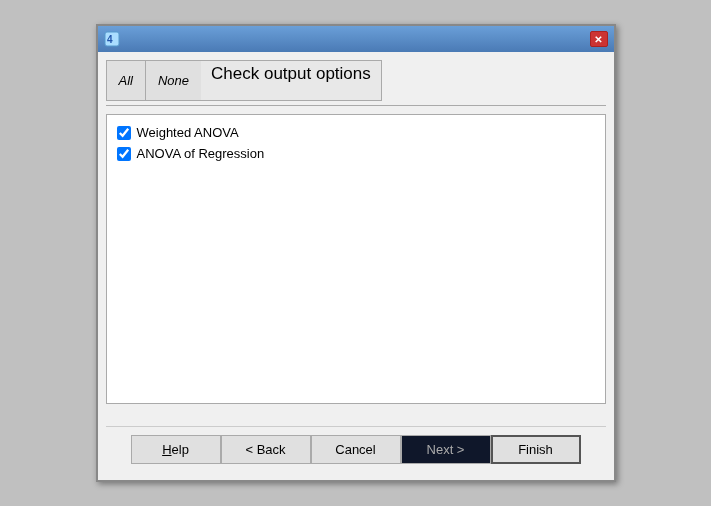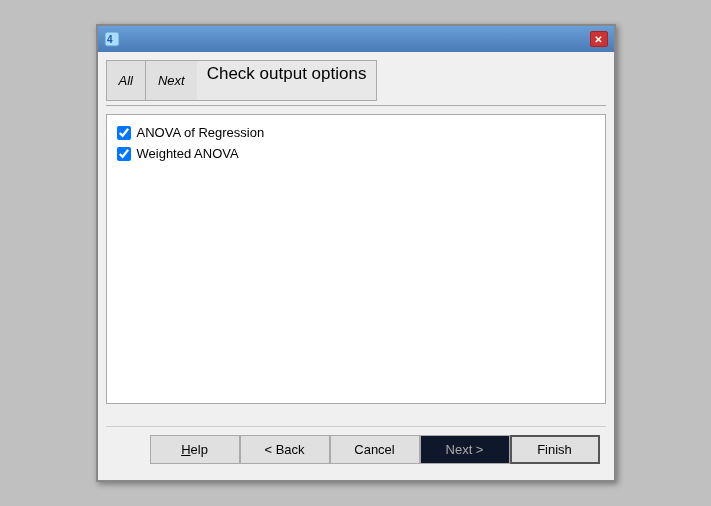--- a/index.html
+++ b/index.html
@@ -127,21 +127,21 @@
       cursor: pointer;
     }
 
     .checkbox-label {
       font-size: 13px;
       color: #000;
     }
 
     .bottom-bar {
       display: flex;
-      justify-content: flex-end;
+      justify-content: center;
       padding: 8px 6px 8px 6px;
       border-top: 1px solid #ccc;
       margin-top: 22px;
     }
 
     .bottom-btn {
       background: #e0e0e0;
       border: 1px solid #aaa;
       padding: 5px 0;
       width: 90px;
@@ -178,32 +178,32 @@
         <text x="3" y="12" font-size="10" fill="#2255aa" font-weight="bold">4</text>
       </svg>
     </div>
     <button class="close-btn">✕</button>
   </div>
 
   <div class="window-body">
 
     <div class="toolbar">
       <button class="toolbar-btn">All</button>
-      <button class="toolbar-btn">Next</button>
+      <button class="toolbar-btn">None</button>
       <span class="section-label">Check output options</span>
     </div>
 
     <div class="content-area">
+      <div class="checkbox-row">
+        <input type="checkbox" id="cb1" checked="" style="">
+        <label class="checkbox-label" for="cb1">Weighted ANOVA</label>
+      </div>
       <div class="checkbox-row">
         <input type="checkbox" id="cb2" checked="" style="">
         <label class="checkbox-label" for="cb2">ANOVA of Regression</label>
-      </div>
-      <div class="checkbox-row">
-        <input type="checkbox" id="cb1" checked="" style="">
-        <label class="checkbox-label" for="cb1">Weighted ANOVA</label>
       </div>
     </div>
 
     <div class="bottom-bar">
       <button class="bottom-btn"><span class="underline">H</span>elp</button>
       <button class="bottom-btn">&lt; Back</button>
       <button class="bottom-btn">Cancel</button>
       <button class="bottom-btn disabled">Next &gt;</button>
       <button class="bottom-btn finish">Finish</button>
     </div>

